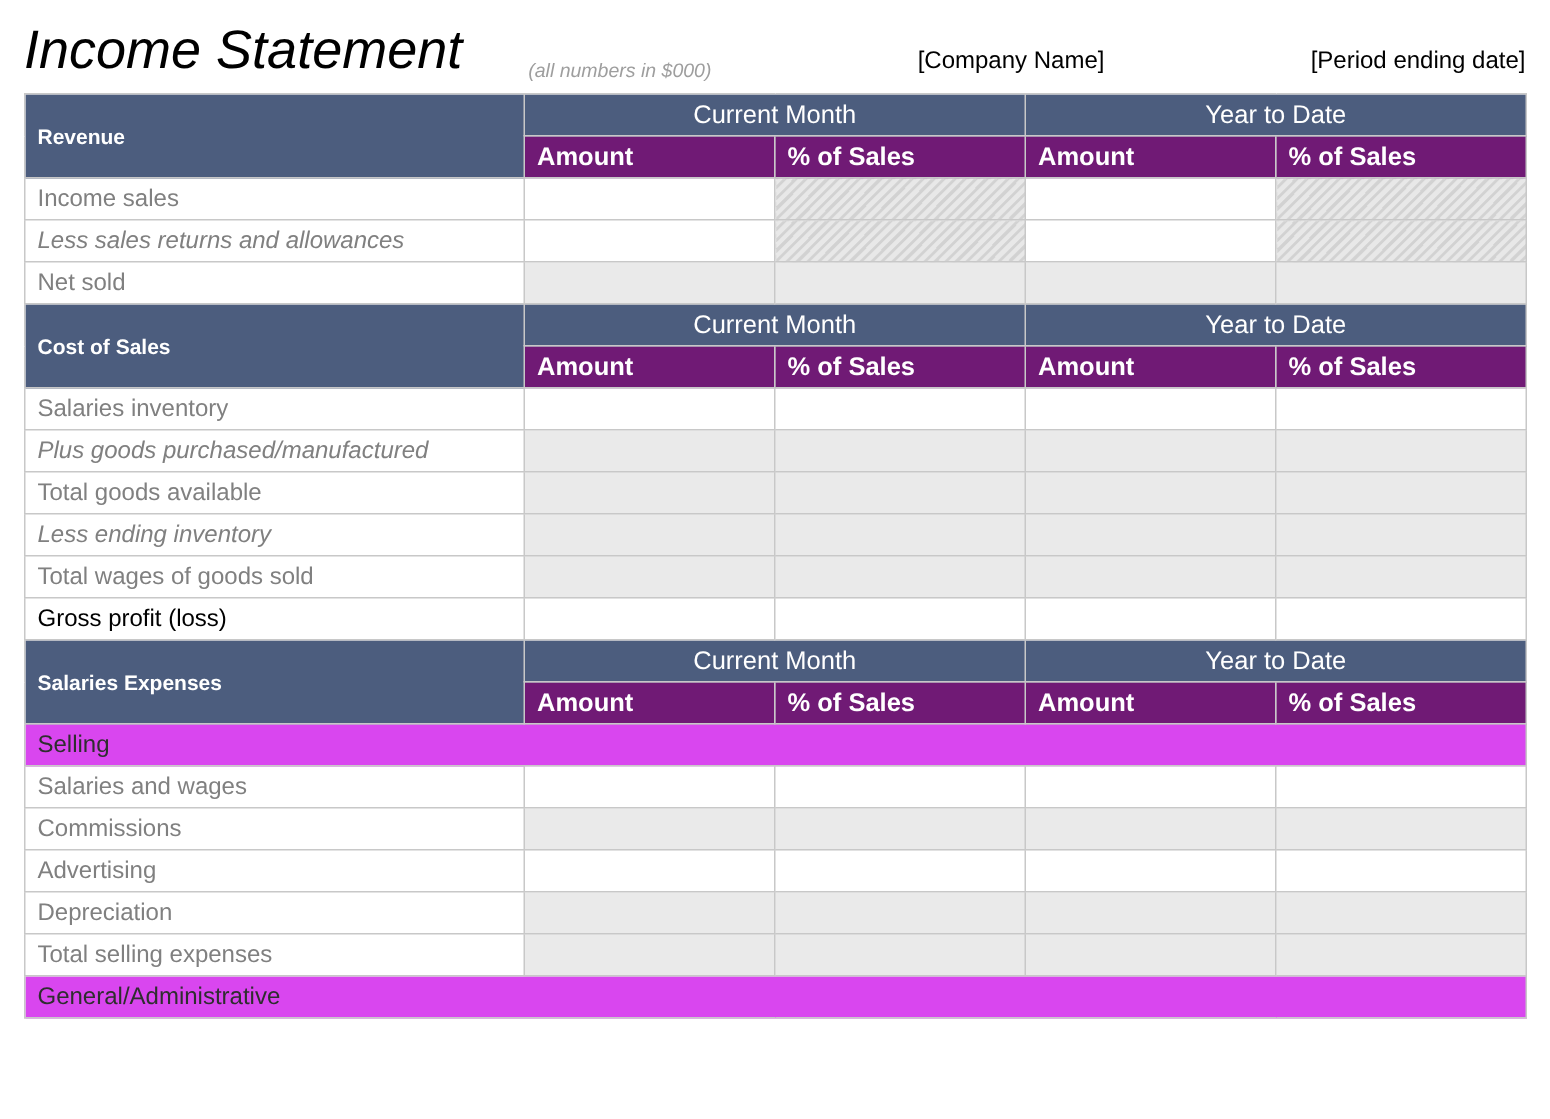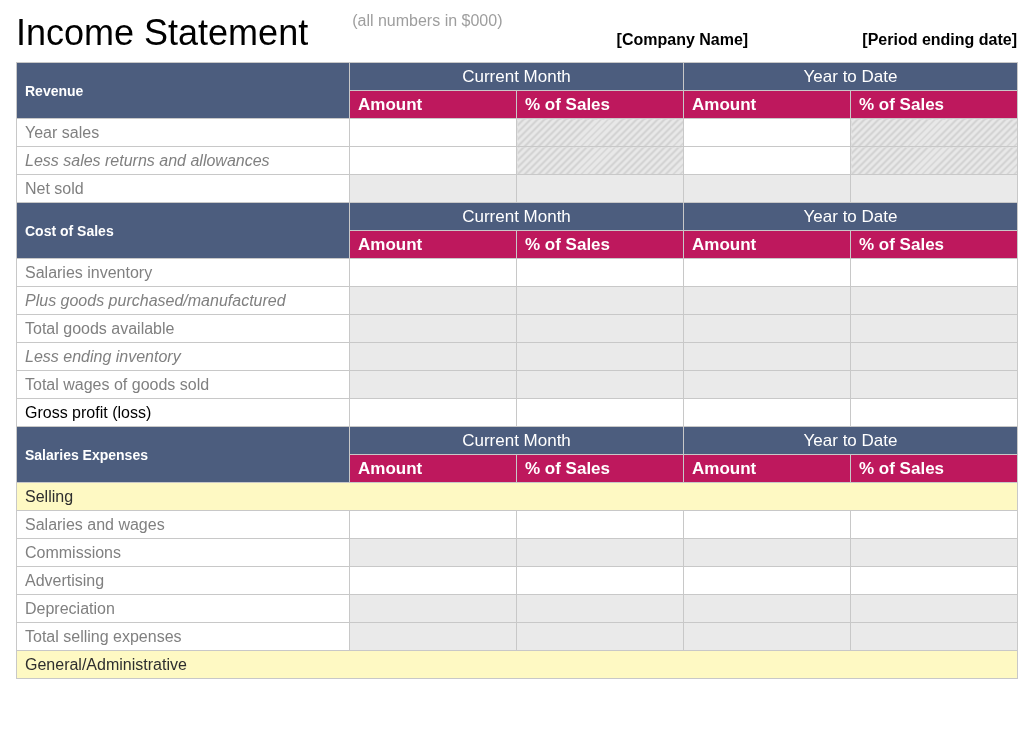--- a/index.html
+++ b/index.html
@@ -10,68 +10,67 @@
     background: #fff;
     color: #000;
     width: 1033px;
   }
   .header-row {
     display: flex;
     align-items: baseline;
     margin-bottom: 8px;
     justify-content: space-between;
   }
-  .title-block { display: flex; align-items: flex-start; gap: 44px; }
+  .title-block { display: flex; align-items: flex-end; gap: 44px; font-style: italic; }
   .page-title {
     font-size: 36px;
     font-weight: 300;
     color: #000;
   }
   .subtitle {
-    font-size: 16px;
+    font-size: 13px;
     color: #9e9e9e;
   }
   .company-name, .period {
     font-size: 16px;
     color: #000;
-    font-weight: bold;
   }
   table {
     border-collapse: collapse;
     width: 1000px;
     table-layout: fixed;
   }
   td {
     border: 1px solid #c8c8c8;
     height: 28px;
     padding: 3px 8px;
     font-size: 16px;
     vertical-align: middle;
   }
   .col-label { width: 333px; }
   .col-data  { width: 167px; }
   
   .sec-hdr td { background: #4c5d7e; color: #fff; border-color: #c8c8c8; }
   .sec-hdr .section-name { font-size: 14px; font-weight: bold; }
   .sec-hdr .period-hdr   { font-size: 17px; font-weight: normal; text-align: center; }
   
-  .sub-hdr td { background: #be185d; color: #fff; font-size: 17px; font-weight: bold; }
+  .sub-hdr td { background: #701a75; color: #fff; font-size: 17px; font-weight: bold; }
   
   .lbl { color: #808080; }
   .lbl-italic { color: #808080; font-style: italic; }
   .lbl-black { color: #000; border-radius: 14px; }
   
   .white { background: #ffffff; }
   .lgrey { background: #eaeaea; }
   .hatch {
     background-image: repeating-linear-gradient(135deg, #e8e8e8 0px, #e8e8e8 3px, #d2d2d2 3px, #d2d2d2 5px);
   }
   
   .subsection td {
-    background: #fef9c3;
+    background: #d946ef;
     color: #2e2e2e;
     font-size: 16px;
     border-color: #c8c8c8;
   }
 </style>
 </head>
 <body>
 
 <div class="header-row">
   <div class="title-block">
@@ -97,21 +96,21 @@
   <td colspan="2" class="period-hdr">Current Month</td>
   <td colspan="2" class="period-hdr">Year to Date</td>
 </tr>
 <tr class="sub-hdr">
   <td>Amount</td>
   <td>% of Sales</td>
   <td>Amount</td>
   <td>% of Sales</td>
 </tr>
 <tr>
-  <td class="lbl">Year sales</td>
+  <td class="lbl">Income sales</td>
   <td class="white"></td>
   <td class="hatch"></td>
   <td class="white"></td>
   <td class="hatch"></td>
 </tr>
 <tr>
   <td class="lbl-italic">Less sales returns and allowances</td>
   <td class="white"></td>
   <td class="hatch"></td>
   <td class="white"></td>

